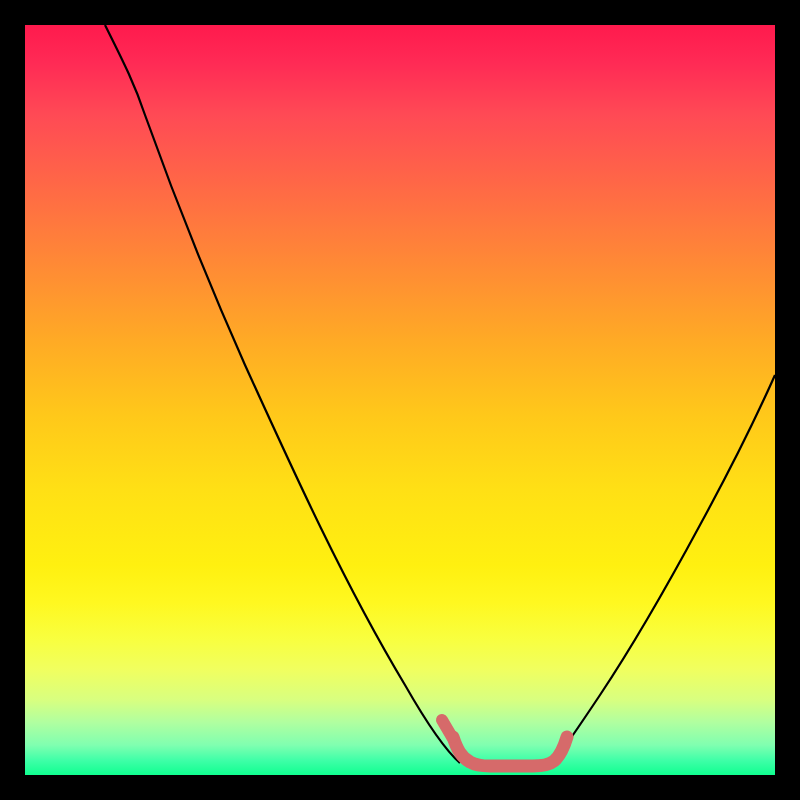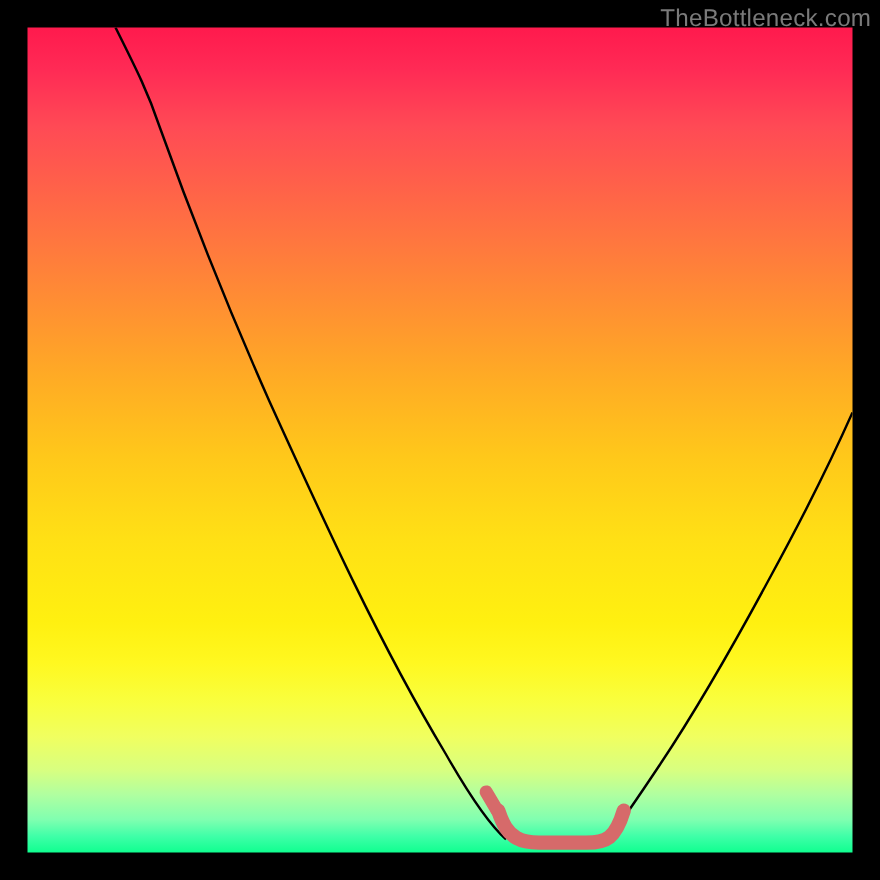--- a/index.html
+++ b/index.html
@@ -49,21 +49,20 @@
     font-family: Arial, Helvetica, sans-serif;
     font-size: 22px;
     color: #7a7a7a;
     letter-spacing: 0.2px;
   }
 </style>
 </head>
 <body>
 
 <div class="container">
-  <div class="watermark">TheBottleneck.com</div>
   <div class="plot-area">
     <svg class="curves" viewBox="0 0 750 750" preserveAspectRatio="none">
 
       <path d="M 80 0
                C 100 40, 110 60, 120 90
                C 145 160, 180 250, 220 340
                C 270 450, 320 560, 380 660
                C 400 695, 420 725, 435 738" fill="none" stroke="#000" stroke-width="2.2"></path>
 
       <path d="M 528 738

